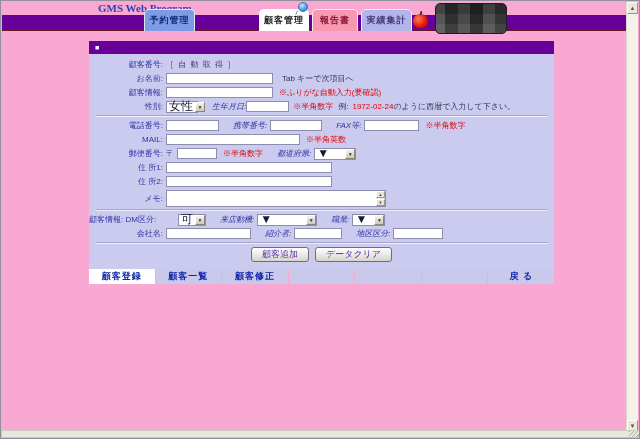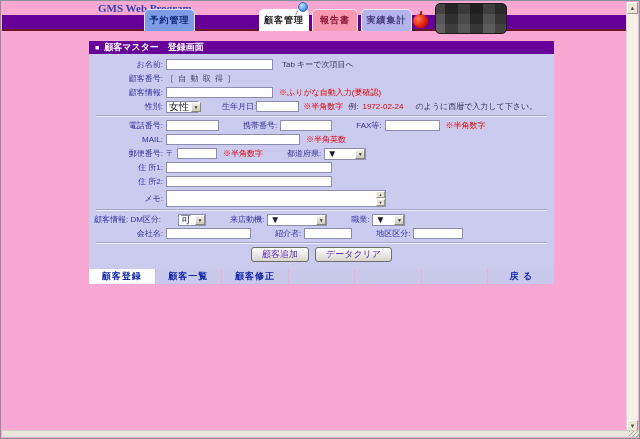--- a/index.html
+++ b/index.html
@@ -81,35 +81,35 @@
     display:flex; align-items:center; gap:5px; padding-left:6px; z-index:2;
   }
   .panel-bullet { font-size:7px; line-height:1; }
   .panel-body {
     position:absolute; left:88px; top:53px; width:465px; height:215px;
     background:#cbcbef; padding-top:4px; font-size:8px; color:#333399; z-index:2;
   }
   .frow { display:flex; align-items:center; height:13px; margin-bottom:1px; white-space:nowrap; }
   .frow.tall { height:18px; }
   .flabel { width:77px; text-align:right; padding-right:3px; flex:none; color:#3333a0; }
-  .flabel2 { width:89px; text-align:center; padding-right:12px; flex:none; color:#3333a0; }
-  .ilabel { color:#3333a0; margin-left:24px; }
+  .flabel2 { width:89px; text-align:left; padding-right:12px; flex:none; color:#3333a0; }
+  .ilabel { color:#3333a0; margin-left:14px;font-style:italic; }
   .val-dark { color:#44446a; letter-spacing:1px; }
   .inp {
     height:11px; border:1px solid #8d8daf; background:#ffffff;
     font-size:8px; padding:0 2px; font-family:"Liberation Sans", sans-serif;
   }
   .w107{width:107px;} .w53{width:53px;} .w52{width:52px;} .w55{width:55px;}
   .w134{width:134px;} .w40{width:40px;} .w166{width:166px;} .w85{width:85px;}
   .w48{width:48px;} .w50{width:50px;} .w43{width:43px;}
   .sel {
     display:inline-flex; align-items:center; justify-content:space-between;
     height:12px; border:1px solid #8d8daf; background:#ffffff; cursor:pointer;
   }
-  .sel-val { padding:4px 2px; font-size:10px; color:#1a1a33; }
+  .sel-val { padding:4px 2px; font-size:12px; color:#1a1a33;font-family:Liberation Serif, serif; }
   .sel-btn {
     width:10px; height:10px; flex:none; margin-right:0;
     background:linear-gradient(#f4f2ea,#cdc9ba);
     border:1px solid #ffffff; border-right-color:#8a8778; border-bottom-color:#8a8778;
     font-size:5px; color:#333; display:flex; align-items:center; justify-content:center;
   }
   .sw32{width:32px;} .sw42{width:42px;} .sw28{width:28px;} .sw60{width:60px;} .sw33{width:33px;}
   .note-red { color:#e00000; margin-left:6px; }
   .note-red.tight { margin-left:4px; }
   .note-dark { color:#333355; margin-left:5px; }
@@ -165,54 +165,53 @@
   <div class="tab tab-5">
     <span>実績集計</span>
   </div>
 
   <div class="balloon"></div>
   <div class="apple"></div>
   <div class="redacted"></div>
 
   <div class="panel-header">
     <span class="panel-bullet">■</span>
-    <span>顧客マスター　登録画面</span>
   </div>
 
   <div class="panel-body">
+
+    <div class="frow">
+      <span class="flabel">顧客番号:</span>
+      <span class="val-dark">［ 自 動 取 得 ］</span>
+    </div>
 
     <div class="frow">
       <span class="flabel">お名前:</span>
       <input class="inp w107" value="" style="">
       <span class="note-dark tab-hint">Tab キーで次項目へ</span>
-    </div>
-
-    <div class="frow">
-      <span class="flabel">顧客番号:</span>
-      <span class="val-dark">［ 自 動 取 得 ］</span>
     </div>
 
     <div class="frow">
       <span class="flabel">顧客情報:</span>
       <input class="inp w107" value="" style="">
       <span class="note-red tab-hint">※ふりがな自動入力(要確認)</span>
     </div>
 
     <div class="frow">
       <span class="flabel">性別:</span>
       <span class="sel sw32">
         <span class="sel-val">女性</span>
         <span class="sel-btn">▼</span>
       </span>
       <span class="ilabel">生年月日:</span>
       <input class="inp w43" value="" style="">
       <span class="note-red tight">※半角数字</span>
       <span class="note-dark">例:</span>
       <span class="note-red tight">1972-02-24</span>
-      <span class="note-dark" style="margin-left:12px;">のように西暦で入力して下さい。</span>
+      <span class="note-dark" style="margin-left:0;">のように西暦で入力して下さい。</span>
     </div>
 
     <div class="divider"></div>
 
     <div class="frow">
       <span class="flabel">電話番号:</span>
       <input class="inp w53" value="" style="">
       <span class="ilabel">携帯番号:</span>
       <input class="inp w52" style="margin-left: 3px;" value="">
       <span class="ilabel">FAX等:</span>

